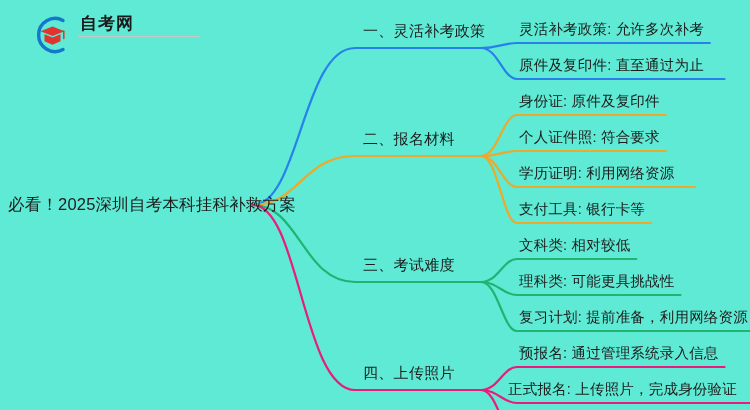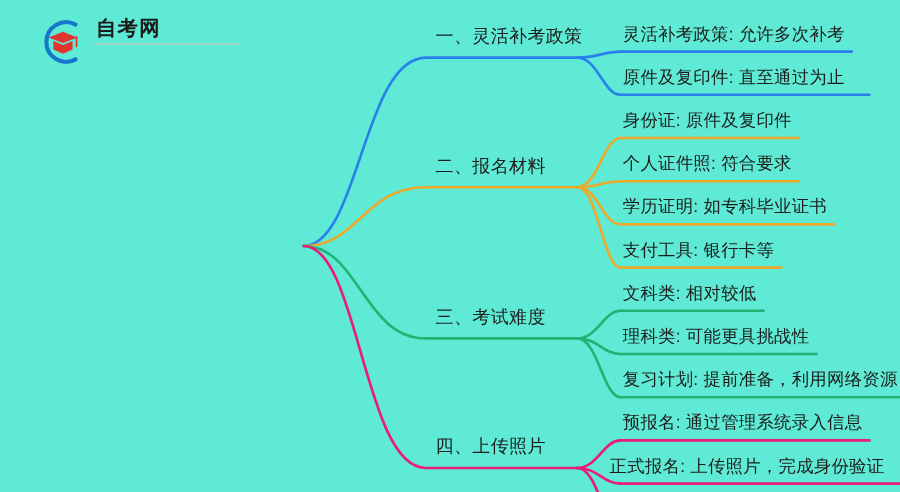--- a/index.html
+++ b/index.html
@@ -137,29 +137,30 @@
       <path d="M 517 331 L 750 331" fill="none" stroke="#20b473" stroke-width="2.2" stroke-linecap="round"></path>
       <path d="M 253 205 C 299 205, 303 390, 355 390 L 481 390" fill="none" stroke="#ec1a7b" stroke-width="2.2" stroke-linecap="round"></path>
       <path d="M 481 390 C 498 390, 503 367, 517 367" fill="none" stroke="#ec1a7b" stroke-width="2.2" stroke-linecap="round"></path>
       <path d="M 517 367 L 724.5625 367" fill="none" stroke="#ec1a7b" stroke-width="2.2" stroke-linecap="round"></path>
       <path d="M 481 390 C 498 390, 503 403, 517 403" fill="none" stroke="#ec1a7b" stroke-width="2.2" stroke-linecap="round"></path>
       <path d="M 517 403 L 750 403" fill="none" stroke="#ec1a7b" stroke-width="2.2" stroke-linecap="round"></path>
       <path d="M 481 390 C 498 390, 503 439, 517 439" fill="none" stroke="#ec1a7b" stroke-width="2.2" stroke-linecap="round"></path>
       <path d="M 517 439 L 651.0625 439" fill="none" stroke="#ec1a7b" stroke-width="2.2" stroke-linecap="round"></path>
     </svg>
 
+  <div class="node-label" id="root-node">必看！2025深圳自考本科挂科补救方案</div>
 
   <div id="labels-layer">
       <div class="node-label branch-label" style="left: 363px; top: 22px;">一、灵活补考政策</div>
       <div class="node-label leaf-label" style="left: 519px; top: 21px;">灵活补考政策: 允许多次补考</div>
       <div class="node-label leaf-label" style="left: 519px; top: 57px;">原件及复印件: 直至通过为止</div>
       <div class="node-label branch-label" style="left: 363px; top: 130px;">二、报名材料</div>
       <div class="node-label leaf-label" style="left: 519px; top: 93px;">身份证: 原件及复印件</div>
       <div class="node-label leaf-label" style="left: 519px; top: 129px;">个人证件照: 符合要求</div>
-      <div class="node-label leaf-label" style="left: 519px; top: 165px;">学历证明: 如专科毕业证书</div>
+      <div class="node-label leaf-label" style="left: 519px; top: 165px;">学历证明: 利用网络资源</div>
       <div class="node-label leaf-label" style="left: 519px; top: 201px;">支付工具: 银行卡等</div>
       <div class="node-label branch-label" style="left: 363px; top: 256px;">三、考试难度</div>
       <div class="node-label leaf-label" style="left: 519px; top: 237px;">文科类: 相对较低</div>
       <div class="node-label leaf-label" style="left: 519px; top: 273px;">理科类: 可能更具挑战性</div>
       <div class="node-label leaf-label" style="left: 519px; top: 309px;">复习计划: 提前准备，利用网络资源</div>
       <div class="node-label branch-label" style="left: 363px; top: 364px;">四、上传照片</div>
       <div class="node-label leaf-label" style="left: 519px; top: 345px;">预报名: 通过管理系统录入信息</div>
       <div class="node-label leaf-label" style="left: 508px; top: 381px;">正式报名: 上传照片，完成身份验证</div>
     </div>
 

